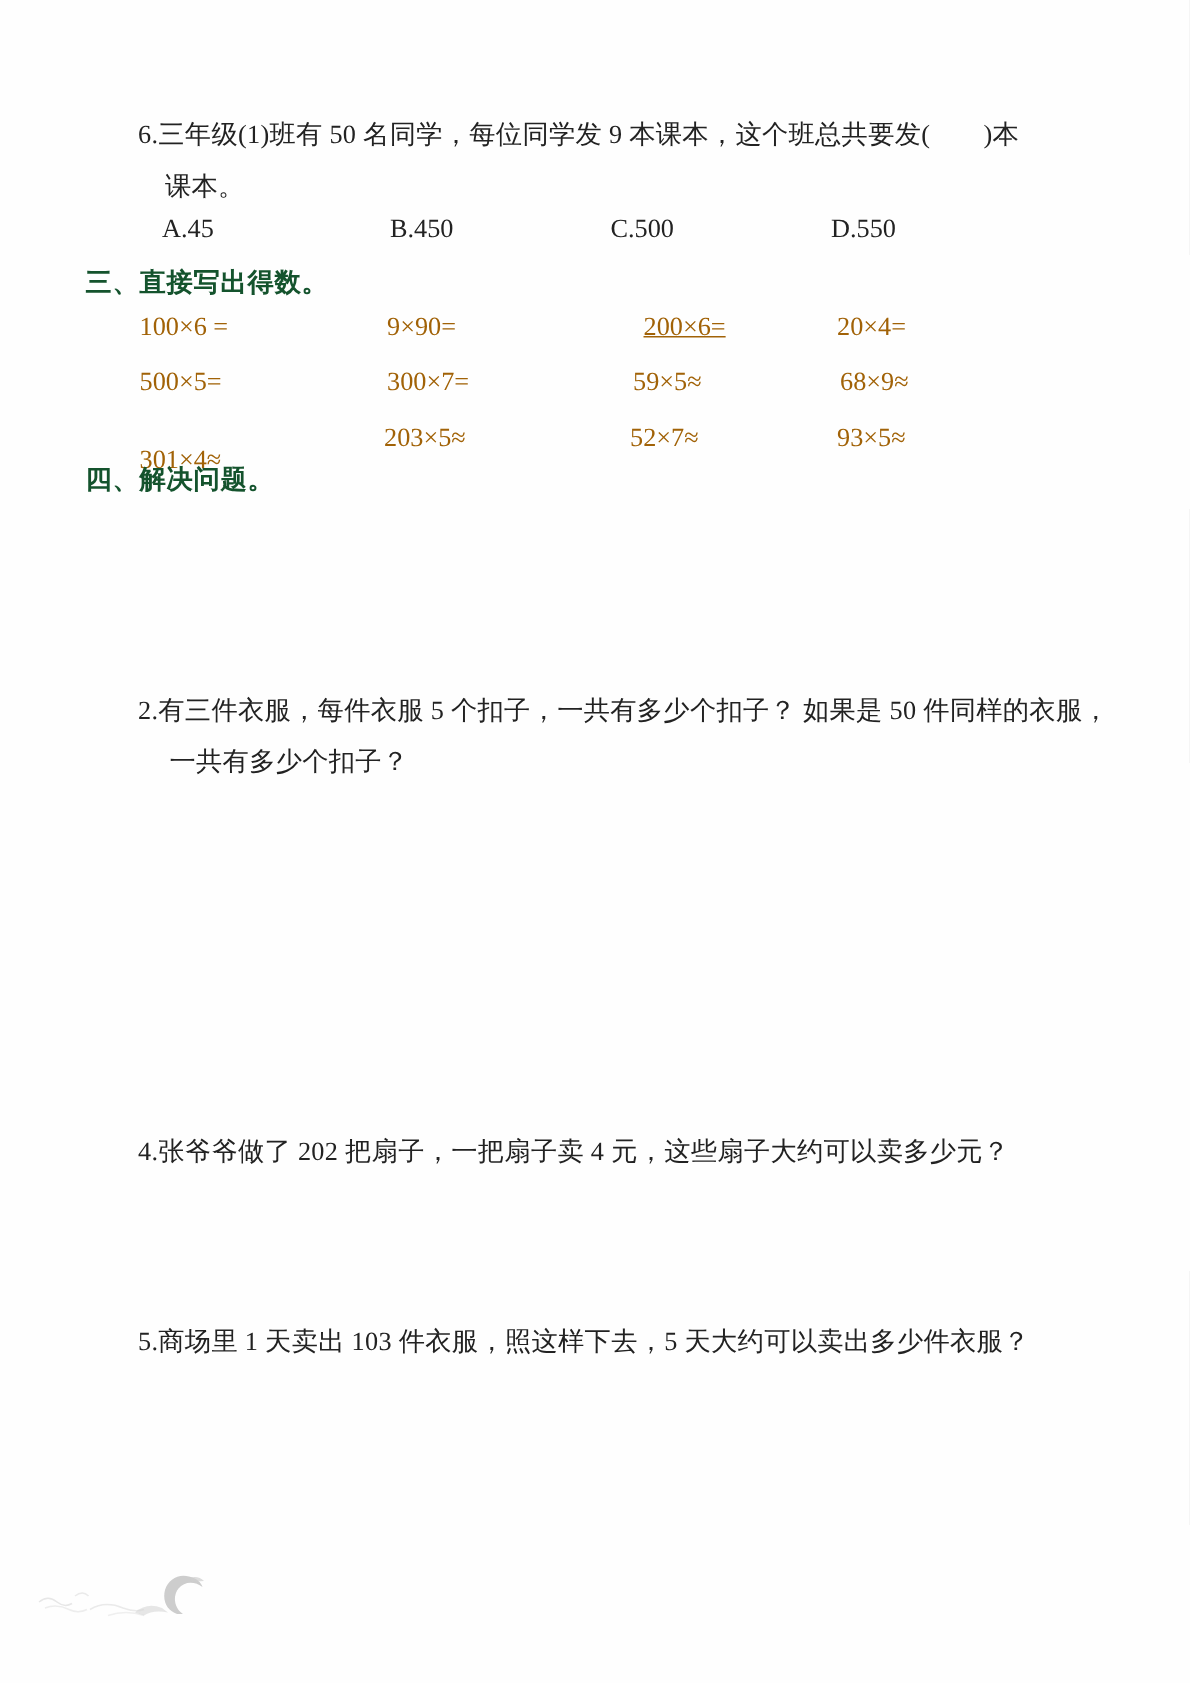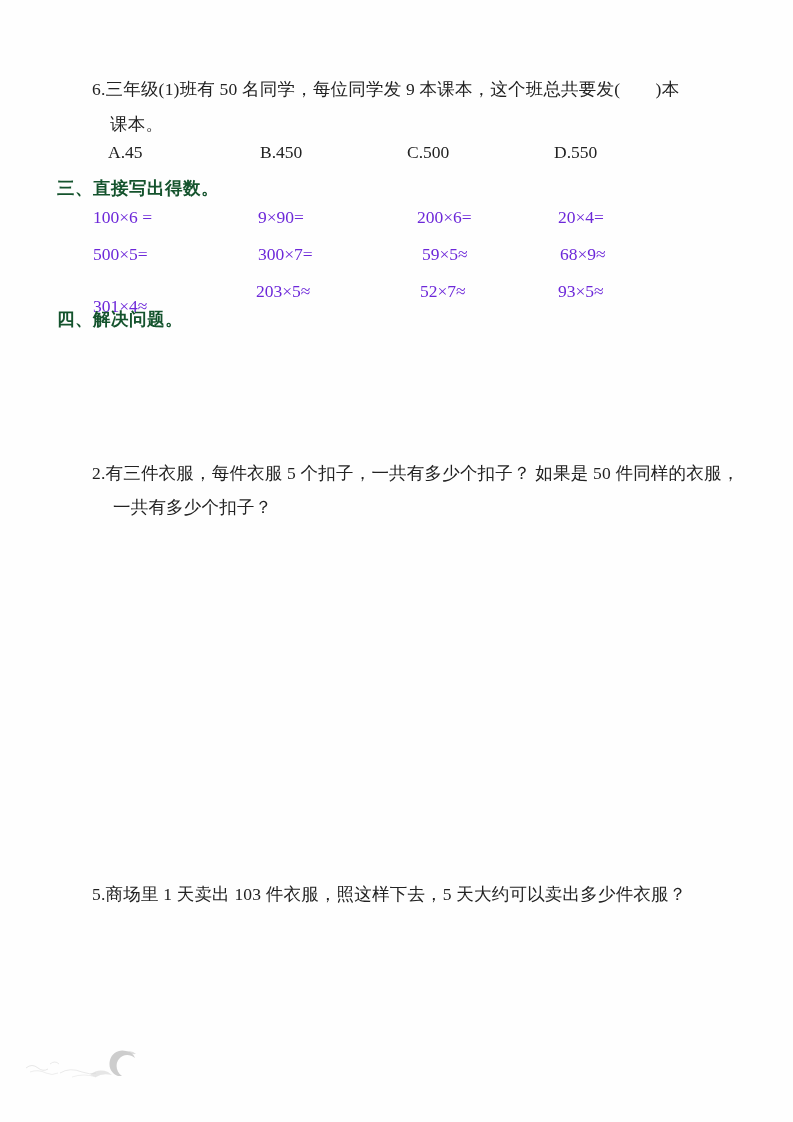--- a/index.html
+++ b/index.html
@@ -31,21 +31,21 @@
     font-weight: 700;
     font-size: 17.5px;
     color: #14532d;
     white-space: nowrap;
     letter-spacing: 0.5px;
   }
   .expr {
     position: absolute;
     font-size: 17.5px;
     white-space: nowrap;
-    color: #6d28d9;
+    color: #a16207;
   }
   .option {
     position: absolute;
     font-size: 17.5px;
     white-space: nowrap;
   }
   .decoration {
     position: absolute;
     left: 20px;
     top: 1046px;
@@ -64,40 +64,41 @@
 
   <div class="option" style="left:108px; top:142px;">A.45</div>
   <div class="option" style="left:260px; top:142px;">B.450</div>
   <div class="option" style="left:407px; top:142px;">C.500</div>
   <div class="option" style="left:554px; top:142px;">D.550</div>
 
   <div class="section-title" style="left:57px; top:176px;">三、直接写出得数。</div>
 
   <div class="expr" style="left:93px;  top:207px;">100×6 =</div>
   <div class="expr" style="left:258px; top:207px;">9×90=</div>
-  <div class="expr" style="left:417px; top:207px;">200×6=</div>
+  <div class="expr" style="left:429px; top:207px;text-decoration:underline;">200×6=</div>
   <div class="expr" style="left:558px; top:207px;">20×4=</div>
 
   <div class="expr" style="left:93px;  top:244px;">500×5=</div>
   <div class="expr" style="left:258px; top:244px;">300×7=</div>
   <div class="expr" style="left:422px; top:244px;">59×5≈</div>
   <div class="expr" style="left:560px; top:244px;">68×9≈</div>
 
   <div class="expr" style="left:93px;  top:296px;">301×4≈</div>
   <div class="expr" style="left:256px; top:281px;">203×5≈</div>
   <div class="expr" style="left:420px; top:281px;">52×7≈</div>
   <div class="expr" style="left:558px; top:281px;">93×5≈</div>
 
   <div class="section-title" style="left:57px; top:307px;text-align:center;">四、解决问题。</div>
 
 
   <div class="line" style="left:92px; top:463px;">2.有三件衣服，每件衣服 5 个扣子，一共有多少个扣子？ 如果是 50 件同样的衣服，</div>
   <div class="line" style="left:113px; top:497px;">一共有多少个扣子？</div>
 
 
+  <div class="line" style="left:92px; top:757px;">4.张爷爷做了 202 把扇子，一把扇子卖 4 元，这些扇子大约可以卖多少元？</div>
 
   <div class="line" style="left:92px; top:884px;">5.商场里 1 天卖出 103 件衣服，照这样下去，5 天大约可以卖出多少件衣服？</div>
 
   <svg class="decoration" viewBox="0 0 130 50">
     <g fill="none" stroke="#c2c2c2" stroke-width="1">
       <path d="M6,22 q6,-5 12,0 q5,4 10,1" opacity="0.7"></path>
       <path d="M10,26 q8,-3 16,1 q6,3 12,0" opacity="0.5"></path>
       <path d="M30,18 q5,-4 9,0" opacity="0.6"></path>
       <path d="M40,27 q10,-6 22,-1 q8,3 14,1" opacity="0.6"></path>
       <path d="M52,31 q12,-4 24,0" opacity="0.45"></path>

